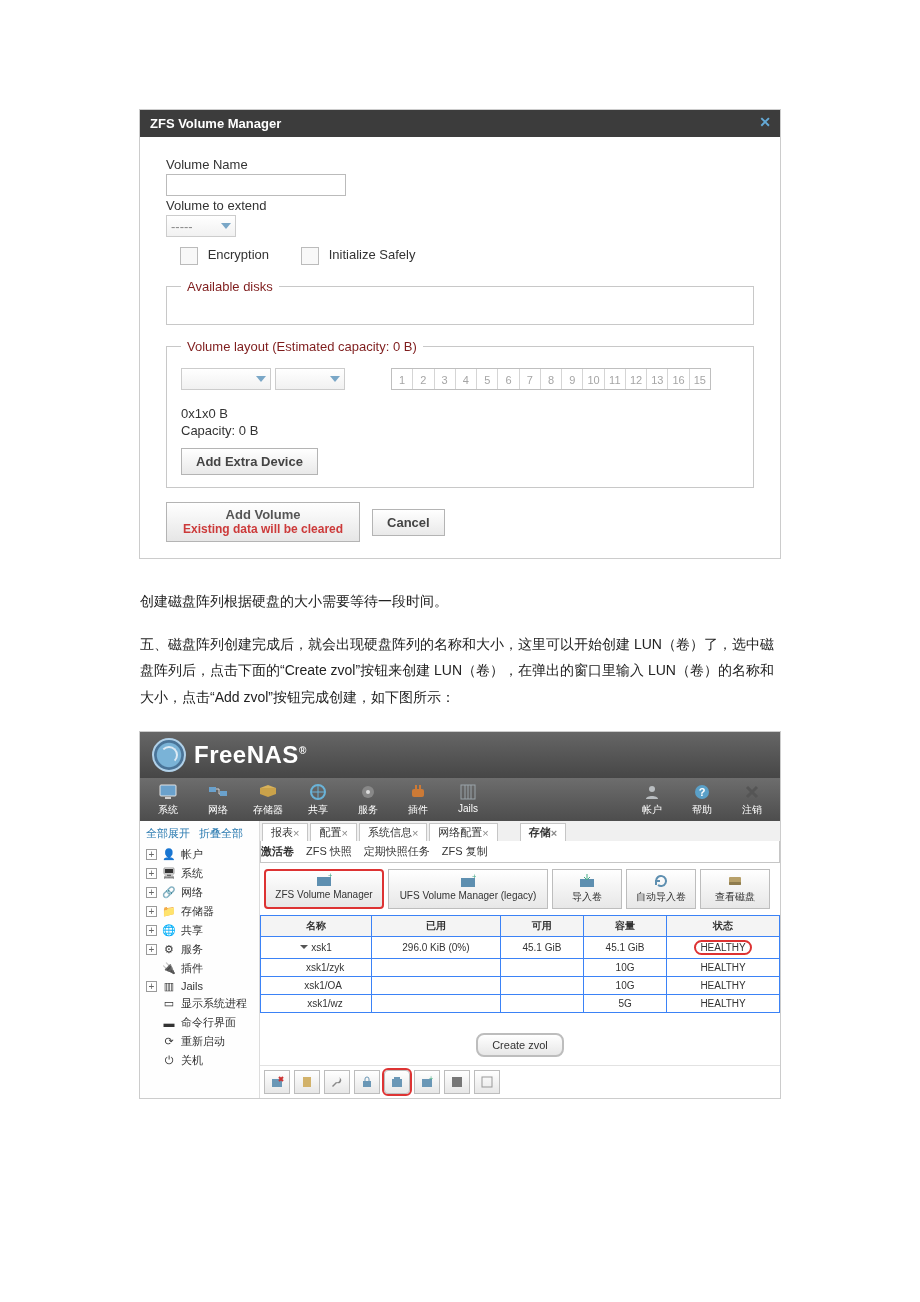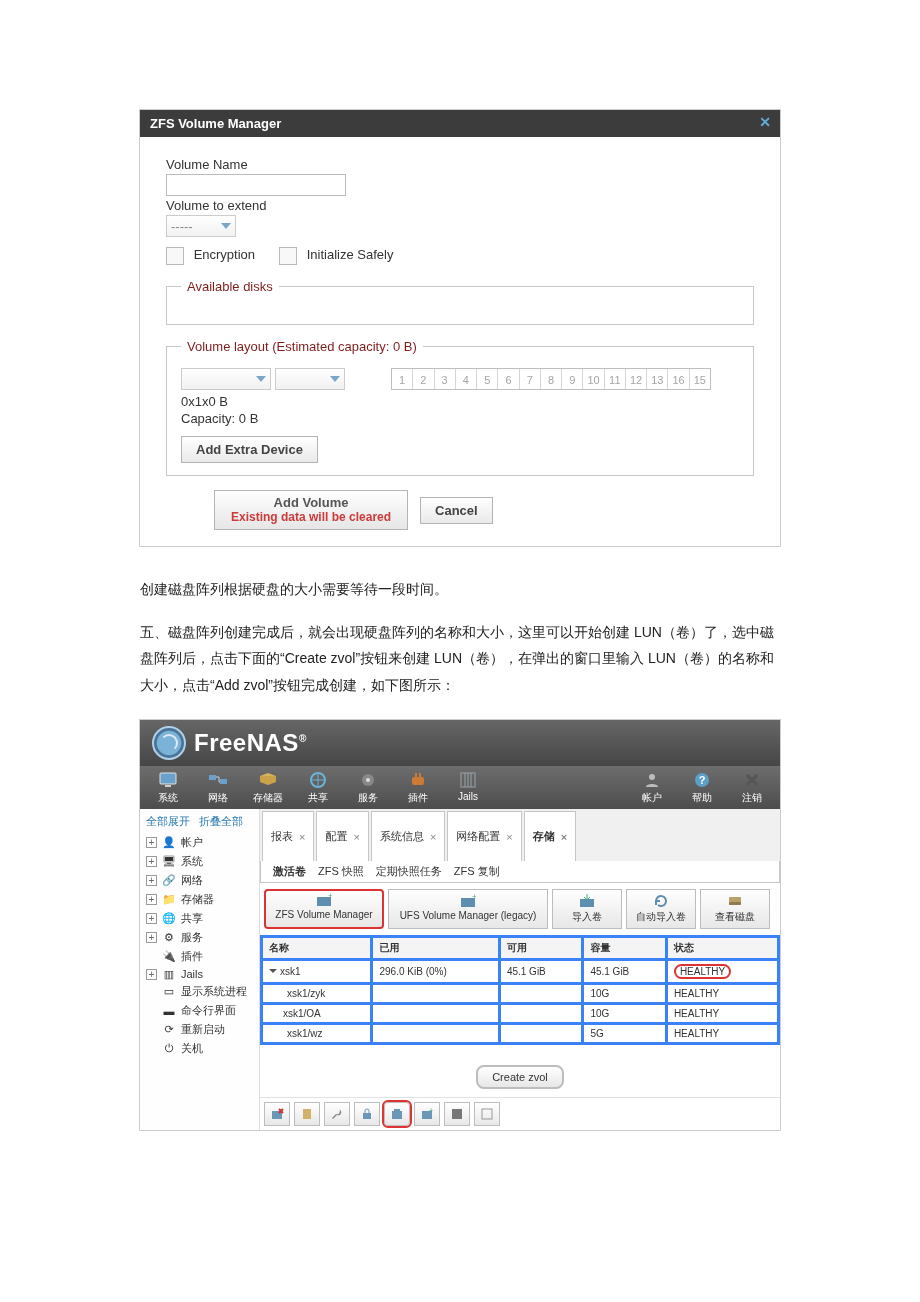--- a/index.html
+++ b/index.html
@@ -59,21 +59,21 @@
     justify-content: space-between;
     color: #888;
   }
   .tri-down {
     width: 0; height: 0;
     border-left: 5px solid transparent;
     border-right: 5px solid transparent;
     border-top: 6px solid #7aa7c7;
   }
 
-  .row-flex { display: flex; align-items: center; gap: 24px; margin-top: 4px; }
+  .row-flex { display: flex; align-items: center; gap: 32px; margin-top: 4px; margin-left: 14px; }
   .chk {
     width: 18px; height: 18px;
     border: 1px solid #bbb;
     background: #f8f8f8;
     display: inline-block;
     vertical-align: middle;
     margin-right: 6px;
   }
 
   fieldset {
@@ -117,21 +117,21 @@
   .btn {
     display: inline-block;
     border: 1px solid #b4b4b4;
     background: linear-gradient(#ffffff, #e9e9e9);
     padding: 5px 14px;
     font-weight: bold;
     color: #444;
     cursor: pointer;
   }
 
-  .dlg-foot { margin-top: 14px; display: flex; align-items: center; gap: 12px; margin-left: 48px; }
+  .dlg-foot { margin-top: 14px; display: flex; align-items: center; gap: 12px; }
   .add-vol-btn {
     border: 1px solid #b4b4b4;
     background: linear-gradient(#ffffff, #e6e6e6);
     padding: 4px 16px 5px 16px;
     text-align: center;
     cursor: pointer;
   }
   .add-vol-btn .t1 { color: #555; font-weight: bold; }
   .add-vol-btn .t2 { color: #cc3a3a; font-weight: bold; font-size: 12px; }
 
@@ -232,32 +232,32 @@
   .tabstrip {
     display: flex;
     background: #f0f0f0;
     padding: 2px 2px 0 2px;
     gap: 2px;
   }
   .tab {
     background: #fff;
     border: 1px solid #c6c6c6;
     border-bottom: none;
-    padding: 17px 8px;
-    display: flex; gap: 6px; align-items: center;
+    padding: 1px 8px;
+    display: flex; align-items: center;
     cursor: pointer;
     justify-content: flex-end;
   }
   .tab .x { color: #888; cursor: pointer; }
-  .tab.active { font-weight: bold; }
+  .tab.active { font-weight: bold; margin-left: 20px; }
   .subtabs {
     background: #fff;
     border: 1px solid #c6c6c6;
     border-top: none;
-    padding: 3px 12px;
+    padding: 3px 0;
     display: flex;
     gap: 12px;
   }
   .subtabs span { cursor: pointer; }
   .subtabs .active { font-weight: bold; }
 
   .cmd-row {
     display: flex;
     gap: 4px;
     padding: 6px 4px;
@@ -277,23 +277,23 @@
     border-radius: 4px;
     padding: 2px 6px;
   }
 
   table.grid {
     width: 100%;
     border-collapse: collapse;
     font-size: 10px;
   }
   table.grid th, table.grid td {
-    border: 3px solid #3b82f6;
+    border: 1px solid #3b82f6;
     padding: 3px 6px;
-    text-align: left;
+    text-align: center;
   }
   table.grid th { background: #f4f4f4; }
 
   .red-ring { border: 2px solid #d33; border-radius: 8px; padding: 0 4px; display:inline-block; }
 
   .create-zvol-wrap { text-align:center; padding: 20px 0 8px 0;}
   .create-zvol {
     border: 1px solid #bdbdbd;
     background: linear-gradient(#ffffff,#e7e7e7);
     padding: 4px 14px;
@@ -360,21 +360,21 @@
           <div style="display:flex; gap:4px;">
             <div class="select-like" style="width:90px">
               <span></span>
                 <span class="tri-down"></span>
             </div>
             <div class="select-like" style="width:70px">
               <span></span>
                 <span class="tri-down"></span>
             </div>
           </div>
-          <div style="margin-top:4px">0x1x0 B</div>
+          <div style="margin-top:16px">0x1x0 B</div>
           <div style="margin-top:2px">Capacity: 0 B</div>
           <div style="margin-top:10px">
             <span class="btn">Add Extra Device</span>
           </div>
         </div>
         <div>
           <div class="range-track">
             <span>1</span>
             <span>2</span>
             <span>3</span>

